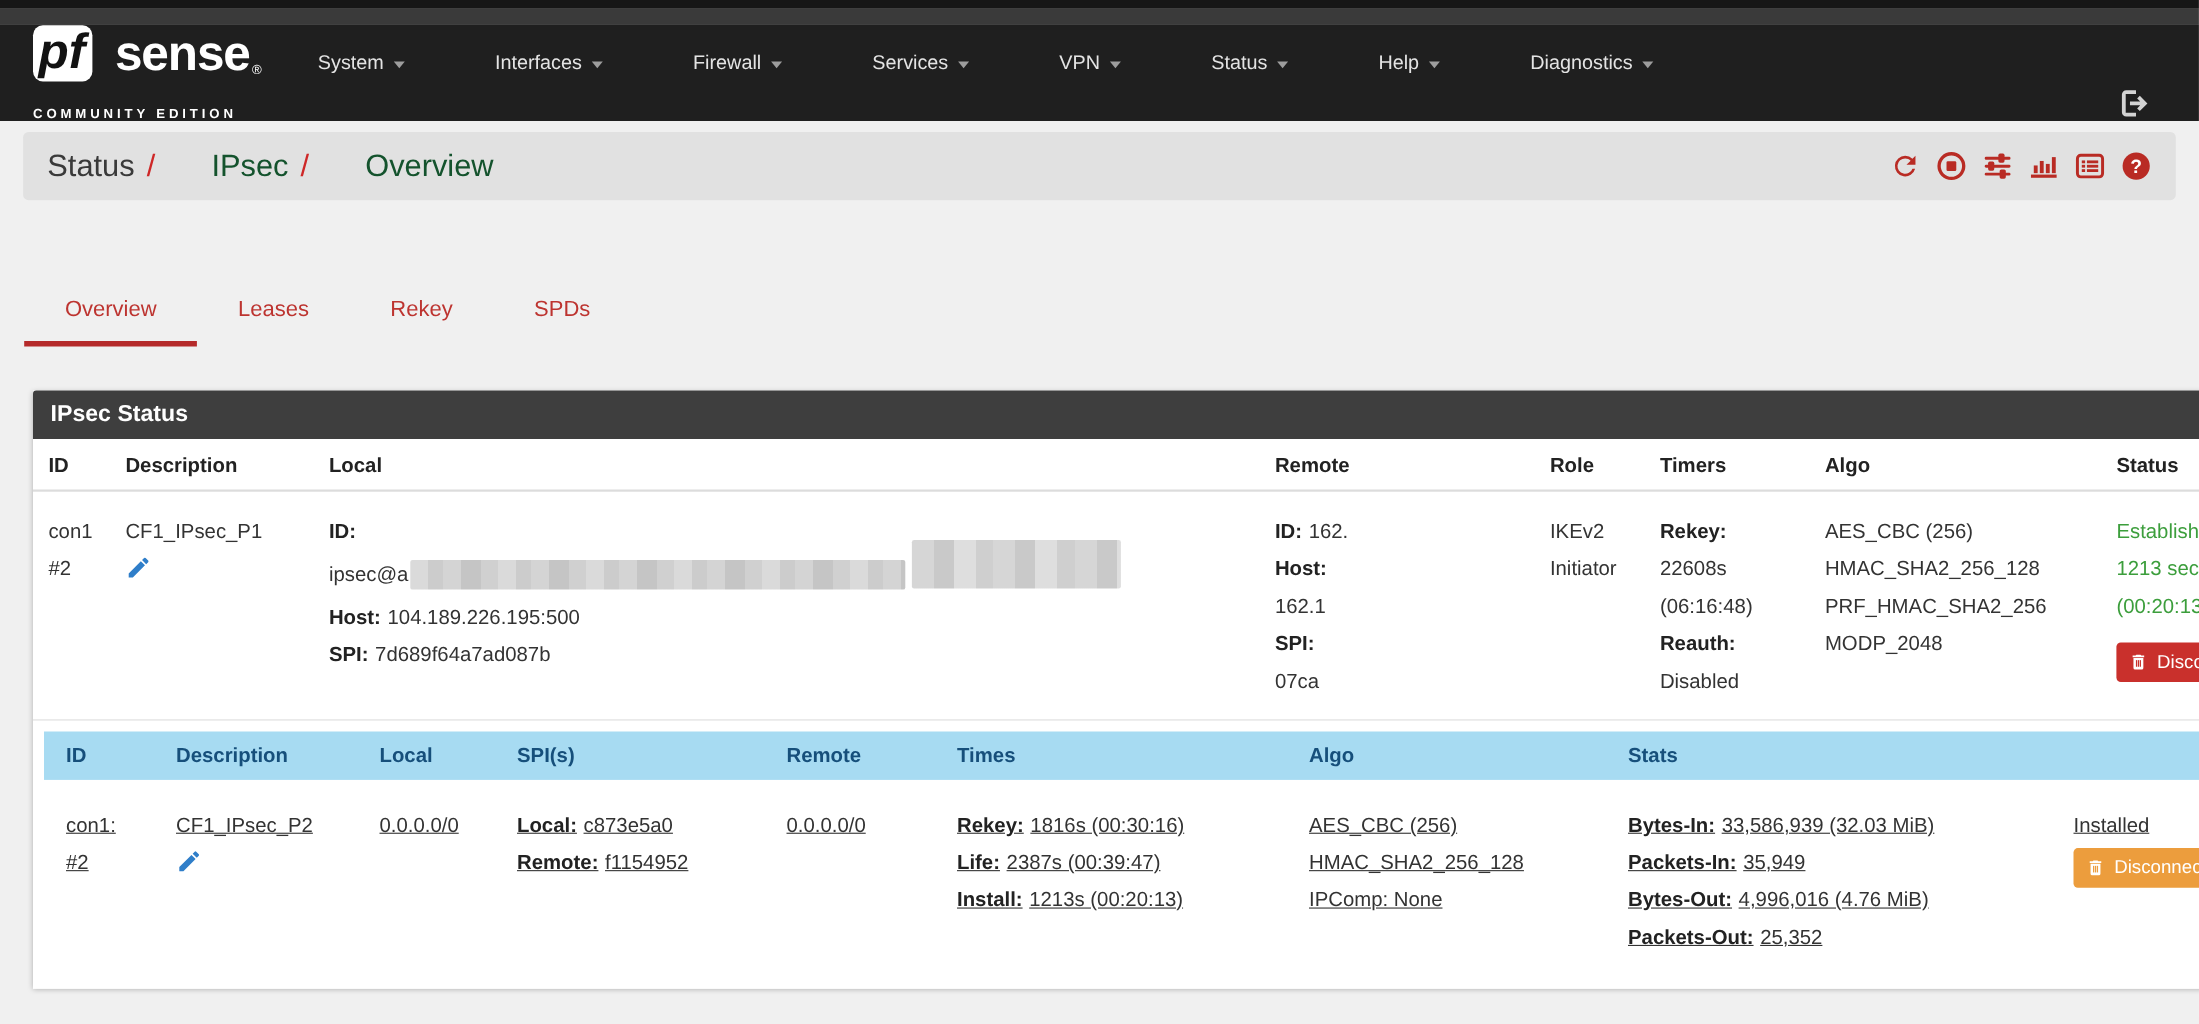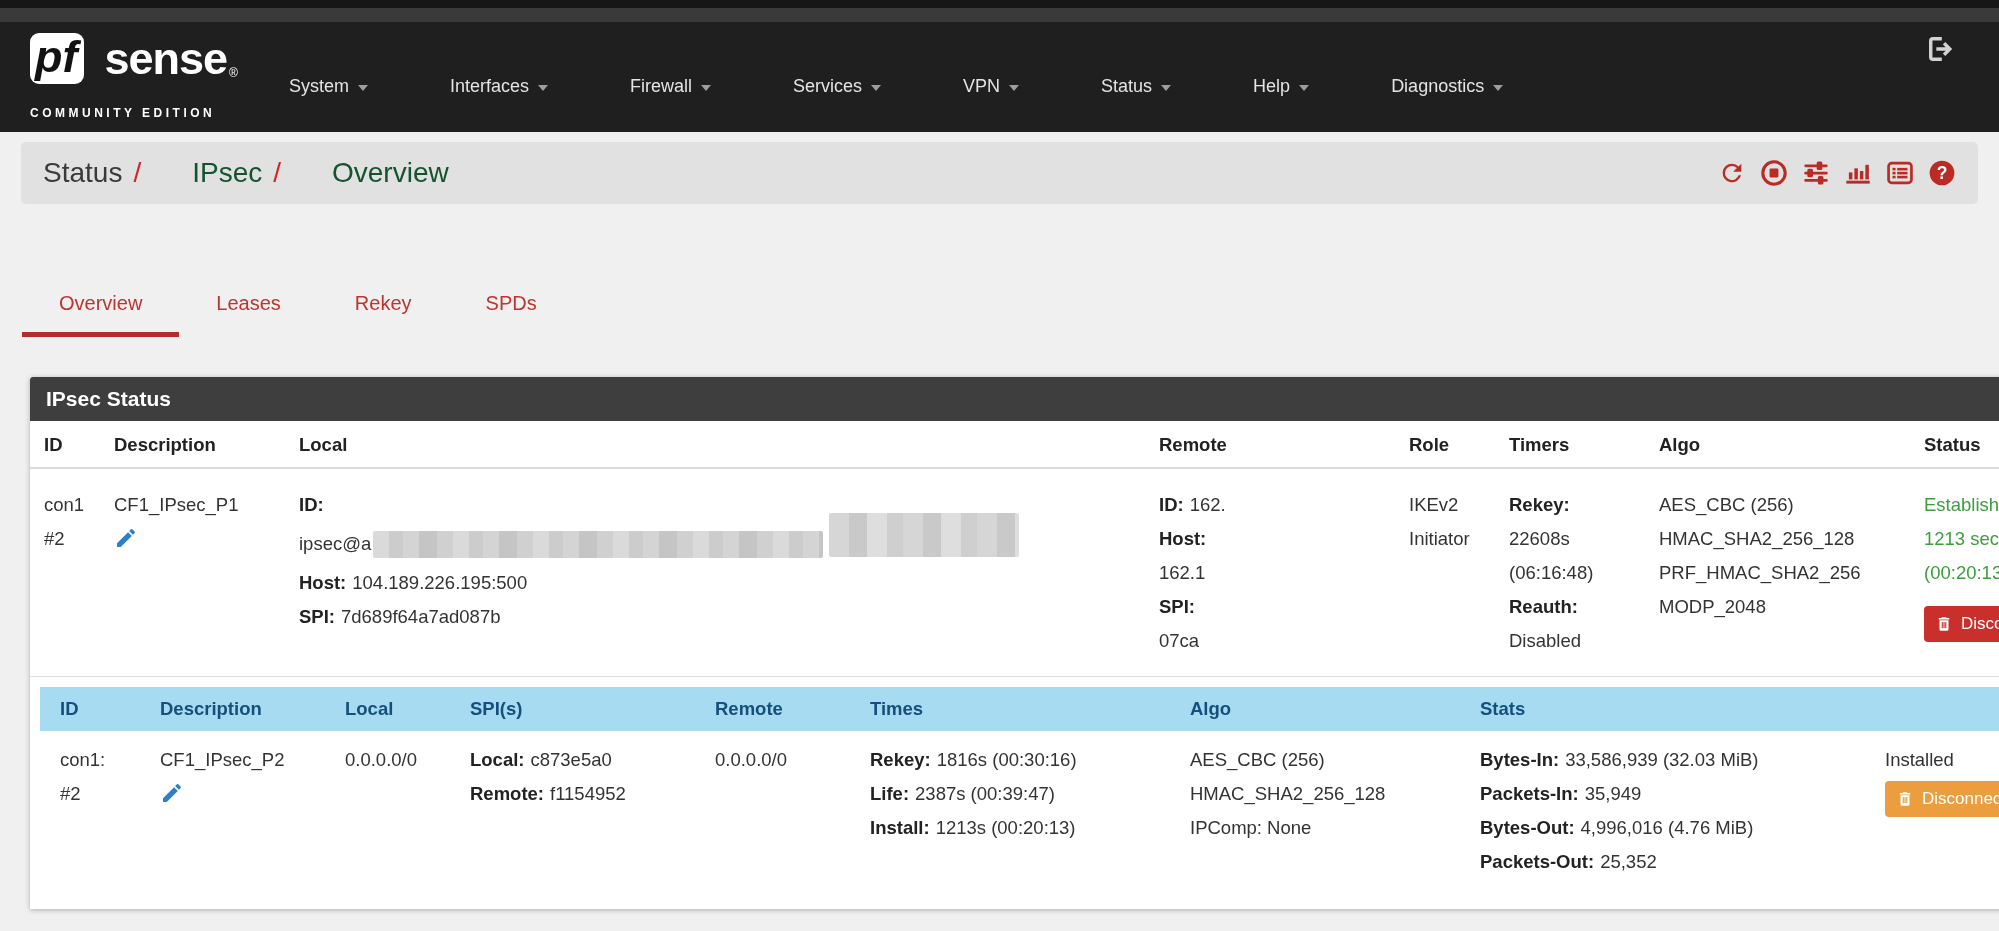--- a/index.html
+++ b/index.html
@@ -5,21 +5,21 @@
   html,body{margin:0;padding:0;}
   body{
     width:1999px;height:931px;overflow:hidden;position:relative;
     background:#f0f0f0;
     font-family:"Liberation Sans","DejaVu Sans",sans-serif;
     color:#333;
   }
   
   .strip1{height:8px;background:#161616;}
   .strip2{height:14px;background:#3a3a3a;}
-  .navbar{height:88px;background:#1f1f1f;display:flex;align-items:flex-start;padding:11px 30px;}
+  .navbar{height:88px;background:#1f1f1f;display:flex;align-items:flex-end;padding:0 30px;}
   .brand{display:flex;flex-direction:column;cursor:pointer;}
   .brand-row{display:flex;align-items:center;}
   .pf-tile{background:#fff;border-radius:9px;padding:1px 7px 5px 5px;font-style:italic;font-weight:bold;font-size:45px;color:#121212;line-height:1;}
   .brand-sense{color:#fff;font-weight:bold;font-size:45px;line-height:1;margin-left:20px;letter-spacing:-1px;}
   .brand-reg{color:#fff;font-size:12px;align-self:flex-end;margin:0 0 4px 2px;}
   .brand-edition{color:#fff;font-size:12px;font-weight:bold;letter-spacing:3.5px;margin-top:22px;}
   .nav-items{display:flex;align-items:center;margin-left:10px;}
   .nav-item{color:#e4e4e4;font-size:18px;padding:0 41px;height:106px;display:flex;align-items:center;gap:9px;cursor:pointer;}
   .caret{width:0;height:0;border-left:5.5px solid transparent;border-right:5.5px solid transparent;border-top:6px solid #9d9d9d;margin-top:3px;}
   .signout{margin-left:auto;margin-right:12px;cursor:pointer;display:flex;}
@@ -53,21 +53,21 @@
   .btn-danger{background:#c9302c;margin-top:16px;}
   .btn-warning{background:#ec9d3d;margin-top:4px;}
   .btn-danger .slit{fill:#c9302c;}
   .btn-warning .slit{fill:#ec9d3d;}
   
   .child-wrap{padding:10px 10px 26px 10px;}
   .p2-head,.p2-row{display:grid;grid-template-columns:105px 185px 125px 245px 155px 320px 290px 415px 1fr;}
   .p2-head{background:#a7dbf2;}
   .p2-head .c{color:#164f7b;font-weight:bold;font-size:18.5px;padding:11px 4px 11px 15px;}
   .p2-head .c:first-child,.p2-row .c:first-child{padding-left:20px;}
-  .p2-row .c{padding:12px 4px 4px 15px;font-size:18.5px;}
+  .p2-row .c{padding:24px 4px 4px 15px;font-size:18.5px;text-decoration:underline;}
   .p2-row .c.action{padding-left:5px;}
   
   .redline{display:flex;align-items:center;line-height:34px;text-align:center;}
   .redact{border-radius:2px;background:repeating-linear-gradient(90deg,#dadada 0 16px,#cccccc 16px 30px,#d4d4d4 30px 46px,#c5c5c5 46px 64px,#d0d0d0 64px 80px);}
   .redact-a{width:450px;height:27px;margin-left:2px;}
   .redact-b{width:190px;height:44px;margin-left:6px;position:relative;top:-9px;background:repeating-linear-gradient(90deg,#d6d6d6 0 20px,#c9c9c9 20px 38px,#dedede 38px 58px,#cfcfcf 58px 74px);}
 </style>
 </head>
 <body>
 

